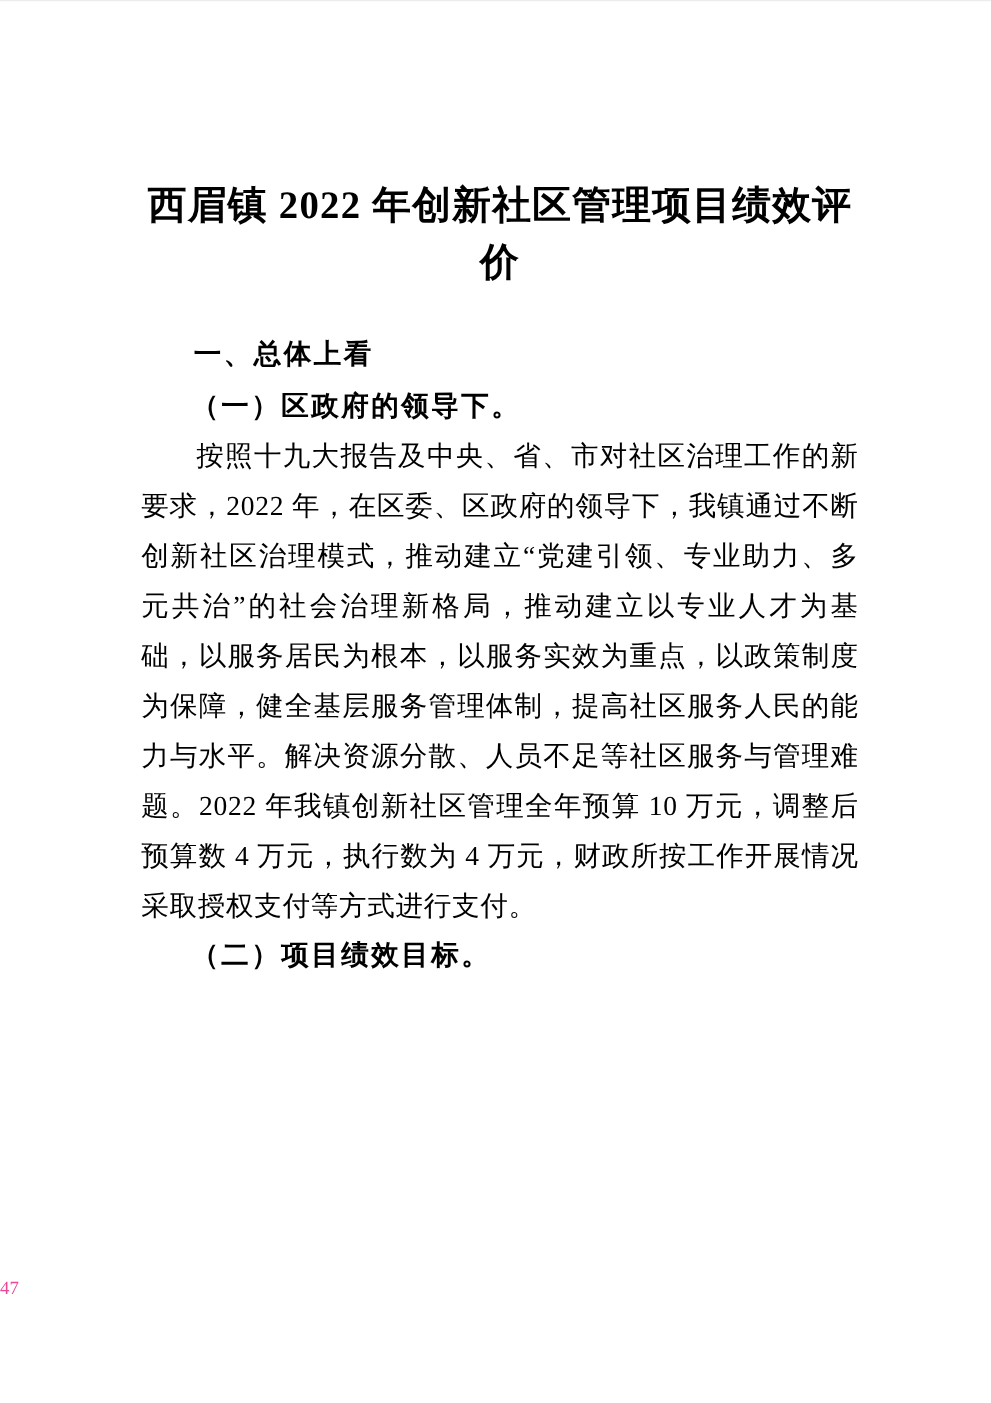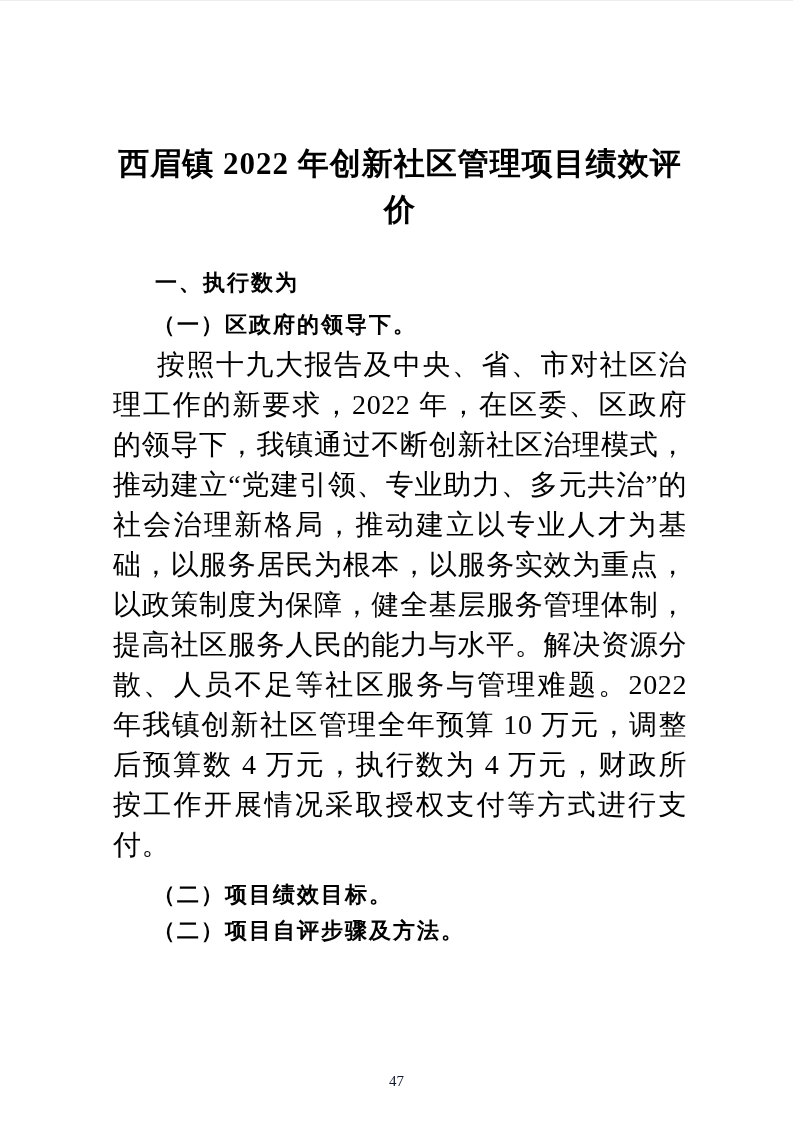--- a/index.html
+++ b/index.html
@@ -47,63 +47,61 @@
   .h2 {
     margin: 2px 0 0 0;
     font-size: 22px;
     line-height: 40px;
     font-weight: 700;
     font-family: "Liberation Serif", "DejaVu Serif", serif;
     text-indent: 40px;
     letter-spacing: 2px;
   }
   .h2-tight {
-    margin-top: 16px;
+    margin-top: 5px;
     line-height: 28px;
   }
   .para {
     margin: 0;
-    font-size: 28px;
+    font-size: 22px;
     line-height: 40px;
     text-indent: 44px;
     text-align: justify;
     letter-spacing: 0.6px;
     word-break: break-all;
   }
   .para-tight {
     line-height: 38px;
   }
   .page-number {
     position: absolute;
-    top: 1072px;
+    top: 1022px;
     left: 0;
     width: 100%;
-    text-align: center;
     font-size: 15px;
-    color: #0f172a;
+    color: #ec4899;
     font-family: "Liberation Serif", "DejaVu Serif", serif;
   }
 </style>
 </head>
 <body>
 
 <div class="page">
   <div class="content">
 
     <h1 class="doc-title">
       <span class="title-line">西眉镇 2022 年创新社区管理项目绩效评价</span>
     </h1>
 
-    <h2 class="h1">一、执行数为</h2>
+    <h2 class="h1">一、总体上看</h2>
 
     <h3 class="h2">（一）区政府的领导下。</h3>
 
     <p class="para">按照十九大报告及中央、省、市对社区治理工作的新要求，2022 年，在区委、区政府的领导下，我镇通过不断创新社区治理模式，推动建立“党建引领、专业助力、多元共治”的社会治理新格局，推动建立以专业人才为基础，以服务居民为根本，以服务实效为重点，以政策制度为保障，健全基层服务管理体制，提高社区服务人民的能力与水平。解决资源分散、人员不足等社区服务与管理难题。2022 年我镇创新社区管理全年预算 10 万元，调整后预算数 4 万元，执行数为 4 万元，财政所按工作开展情况采取授权支付等方式进行支付。</p>
 
     <h3 class="h2 h2-tight">（二）项目绩效目标。</h3>
 
 
-    <h3 class="h2">（二）项目自评步骤及方法。</h3>
 
   </div>
 
   <div class="page-number">47</div>
 </div>
 
 </body></html>

